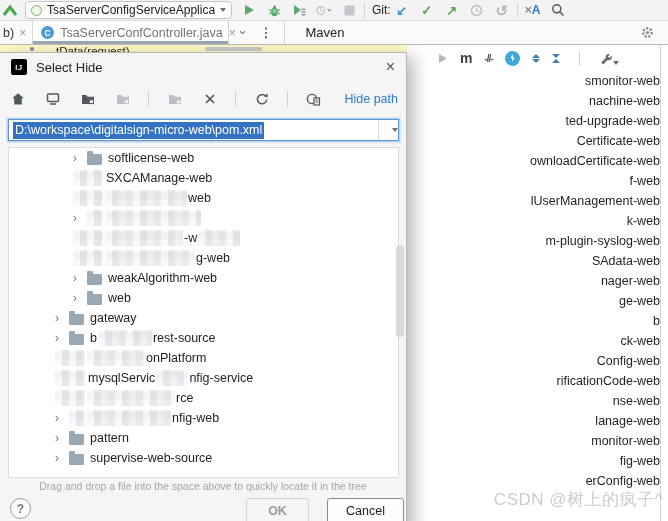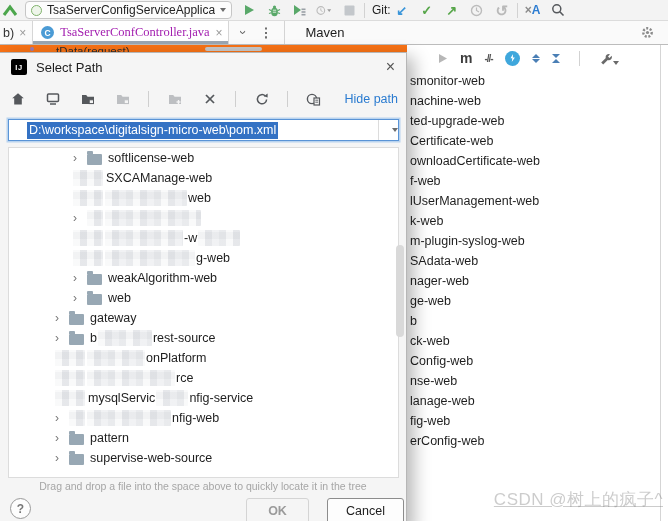--- a/index.html
+++ b/index.html
@@ -47,55 +47,55 @@
   }
   .tab-active {
     position:relative; background:#ffffff; border-right:1px solid #d6d6d6;
     display:flex; align-items:center; padding:0 8px; gap:6px; width:196px;
   }
   .tab-active::after { content:""; position:absolute; left:0; right:0; bottom:0;
     height:3px; background:#9aa6b2; }
   .cls-ico { width:13px; height:13px; border-radius:50%; background:#4b9bd5;
     color:#fff; font-size:8.5px; font-weight:bold; display:flex;
     align-items:center; justify-content:center; flex:0 0 auto; }
-  .tab-title { font-size:12.5px; color:#a21caf; white-space:nowrap;font-family:Liberation Serif, serif; }
+  .tab-title { font-size:12.5px; color:#737373; white-space:nowrap; }
   .x-ico { color:#9b9b9b; font-size:12px; line-height:1; }
   .chev-down { color:#666; font-size:13px; transform:rotate(90deg); margin-left:12px;
     align-self:center; }
   .kebab { color:#666; font-size:13px; font-weight:bold; margin-left:14px; align-self:center; }
   .hdr-sep { width:1px; background:#d4d4d4; margin-left:12px; }
   .mv-title { font-size:13px; color:#1d1d1d; margin-left:20px; align-self:center; }
   .gear { margin-left:auto; margin-right:13px; align-self:center; }
   
   .editor-strip { position:absolute; left:0; top:45px; width:410px; height:7px;
-    background:#f97316; overflow:hidden; }
+    background:#fef9c3; overflow:hidden; }
   .ed-dot { position:absolute; left:30px; top:2px; width:4px; height:4px;
     border-radius:50%; background:#9b7fb6; }
   .ed-code { position:absolute; left:56px; top:0; font-size:11.5px; color:#2c2c2c; }
   .ed-bar { position:absolute; left:205px; top:2px; width:57px; height:4px;
     border-radius:2px; background:#c9c9c9; }
   
   .maven-panel { position:absolute; left:407px; top:45px; width:254px; height:476px;
     background:#fff; border-right:1px solid #d5d5d5; }
   .mv-toolbar { height:26px; display:flex; align-items:center; padding-left:30px; gap:12px; }
   .mv-m { font-size:14px; font-weight:bold; color:#3d3d3d; line-height:1; }
   .mv-skip { font-size:10px; font-weight:bold; letter-spacing:-1px; color:#555; }
   .mv-bolt { width:15px; height:15px; border-radius:50%; background:#3fa7dc;
     display:flex; align-items:center; justify-content:center; }
   .arr-stack { display:flex; flex-direction:column; align-items:center; gap:1px; }
   .tri-u { width:0; height:0; border-left:4px solid transparent; border-right:4px solid transparent;
     border-bottom:4px solid #4a7fb5; }
   .tri-d { width:0; height:0; border-left:4px solid transparent; border-right:4px solid transparent;
     border-top:4px solid #4a7fb5; }
   .mv-list { margin-top:0; }
   .mv-item { height:20px; line-height:20px; font-size:12.5px; color:#1f1f1f;
-    padding-left:3px; white-space:nowrap; overflow:hidden; }
+    padding-left:3px; white-space:nowrap; overflow:hidden;text-align:right; }
   
   .watermark { position:absolute; right:5px; top:488px; font-size:17px;
-    color:rgba(120,120,120,0.38); letter-spacing:0.5px; z-index:6; white-space:nowrap;text-decoration:underline; }
+    color:rgba(120,120,120,0.38); letter-spacing:0.5px; z-index:6; white-space:nowrap; }
   
   .dialog { position:absolute; left:0; top:52px; width:407px; height:478px;
     background:#f5f5f5; border:1px solid #b6b6b6; border-left:none;
     box-shadow:7px 5px 16px rgba(0,0,0,0.28); z-index:10; }
   .dlg-titlebar { position:absolute; left:0; top:0; right:0; height:28px;
     display:flex; align-items:center; padding:0 11px; }
   .ij-logo { width:16px; height:16px; background:#000; border-radius:2px; color:#fff;
     font-size:7.5px; font-weight:bold; display:flex; align-items:center;
     justify-content:center; letter-spacing:0.5px; }
   .dlg-title { font-size:13px; margin-left:9px; color:#1d1d1d; }
@@ -103,21 +103,21 @@
   .dlg-toolbar { position:absolute; left:10px; right:8px; top:33px; height:26px;
     display:flex; align-items:center; gap:20px; }
   .d-ico { display:inline-flex; width:15px; height:15px; align-items:center;
     justify-content:center; color:#55585c; }
   .d-ico.dis { color:#bdbfc2; }
   .d-sep { width:1px; height:16px; background:#cfcfcf; margin:0 -2px; }
   .hidepath { margin-left:auto; font-size:12.5px; color:#2a7bd0; }
   .dlg-path { position:absolute; left:8px; top:66px; width:391px; height:22px;
     background:#fff; border:1px solid #5a94d6; box-shadow:0 0 0 1.5px #bad4ef;
     display:flex; align-items:center; }
-  .path-txt { margin-left:18px; background:#3472c4; color:#fff; font-size:12.5px;
+  .path-txt { margin-left:4px; background:#3472c4; color:#fff; font-size:12.5px;
     line-height:17px; padding:0 2px; white-space:nowrap; }
   .path-arrow { margin-left:auto; width:20px; height:100%; border-left:1px solid #dcdcdc;
     display:flex; align-items:center; justify-content:center; }
   .dlg-tree { position:absolute; left:8px; top:94px; width:391px; height:331px;
     background:#fff; border:1px solid #dcdcdc; overflow:hidden; }
   .tree-row { height:20px; display:flex; align-items:center; font-size:12.5px;
     color:#1e1e1e; white-space:nowrap; }
   .tree-row.lvl2 { padding-left:46px; }
   .tree-row.lvl3 { padding-left:64px; }
   .tree-row.selected { background:#d4d4d4; }
@@ -307,33 +307,35 @@
       <div class="mv-item">f-web</div>
       <div class="mv-item">lUserManagement-web</div>
       <div class="mv-item">k-web</div>
       <div class="mv-item">m-plugin-syslog-web</div>
       <div class="mv-item">SAdata-web</div>
       <div class="mv-item">nager-web</div>
       <div class="mv-item">ge-web</div>
       <div class="mv-item">b</div>
       <div class="mv-item">ck-web</div>
       <div class="mv-item">Config-web</div>
+      <div class="mv-item">rificationCode-web</div>
       <div class="mv-item">nse-web</div>
       <div class="mv-item">lanage-web</div>
+      <div class="mv-item">monitor-web</div>
       <div class="mv-item">fig-web</div>
       <div class="mv-item">erConfig-web</div>
     </div>
 </div>
 
 <div class="watermark">CSDN @树上的疯子^</div>
 
 <div class="dialog">
   <div class="dlg-titlebar">
     <span class="ij-logo">IJ</span>
-    <span class="dlg-title">Select Path</span>
+    <span class="dlg-title">Select Hide</span>
     <span class="dlg-close">×</span>
   </div>
   <div class="dlg-toolbar">
     <span class="d-ico">
       <svg width="14" height="14" viewBox="0 0 14 14">
           <path d="M7 1.2 12.8 6.2 H10.8 V12.5 H3.2 V6.2 H1.2 Z" fill="currentColor"></path>
         </svg>
     </span>
     <span class="d-ico">
       <svg width="14" height="14" viewBox="0 0 14 14">
@@ -450,29 +452,29 @@
       </div>
       <div class="tree-row lvl2">
         <span class="chev censored"></span>
         <span class="t-icon censor-ico"></span>
         <span class="censor" style="width: 58px;"></span>
         <span class="t-label">onPlatform</span>
       </div>
       <div class="tree-row lvl2">
         <span class="chev censored"></span>
         <span class="t-icon censor-ico"></span>
-        <span class="censor" style="width: 88px;"></span>
-        <span class="t-label">rce</span>
-      </div>
-      <div class="tree-row lvl2">
-        <span class="chev censored"></span>
-        <span class="t-icon censor-ico"></span>
         <span class="t-label">mysqlServic</span>
         <span class="censor" style="width: 32px;"></span>
         <span class="t-label">nfig-service</span>
+      </div>
+      <div class="tree-row lvl2">
+        <span class="chev censored"></span>
+        <span class="t-icon censor-ico"></span>
+        <span class="censor" style="width: 88px;"></span>
+        <span class="t-label">rce</span>
       </div>
       <div class="tree-row lvl2">
         <span class="chev">›</span>
         <span class="t-icon censor-ico"></span>
         <span class="censor" style="width: 84px;"></span>
         <span class="t-label">nfig-web</span>
       </div>
       <div class="tree-row lvl2">
         <span class="chev">›</span>
         <span class="t-icon folder-ico"></span>

